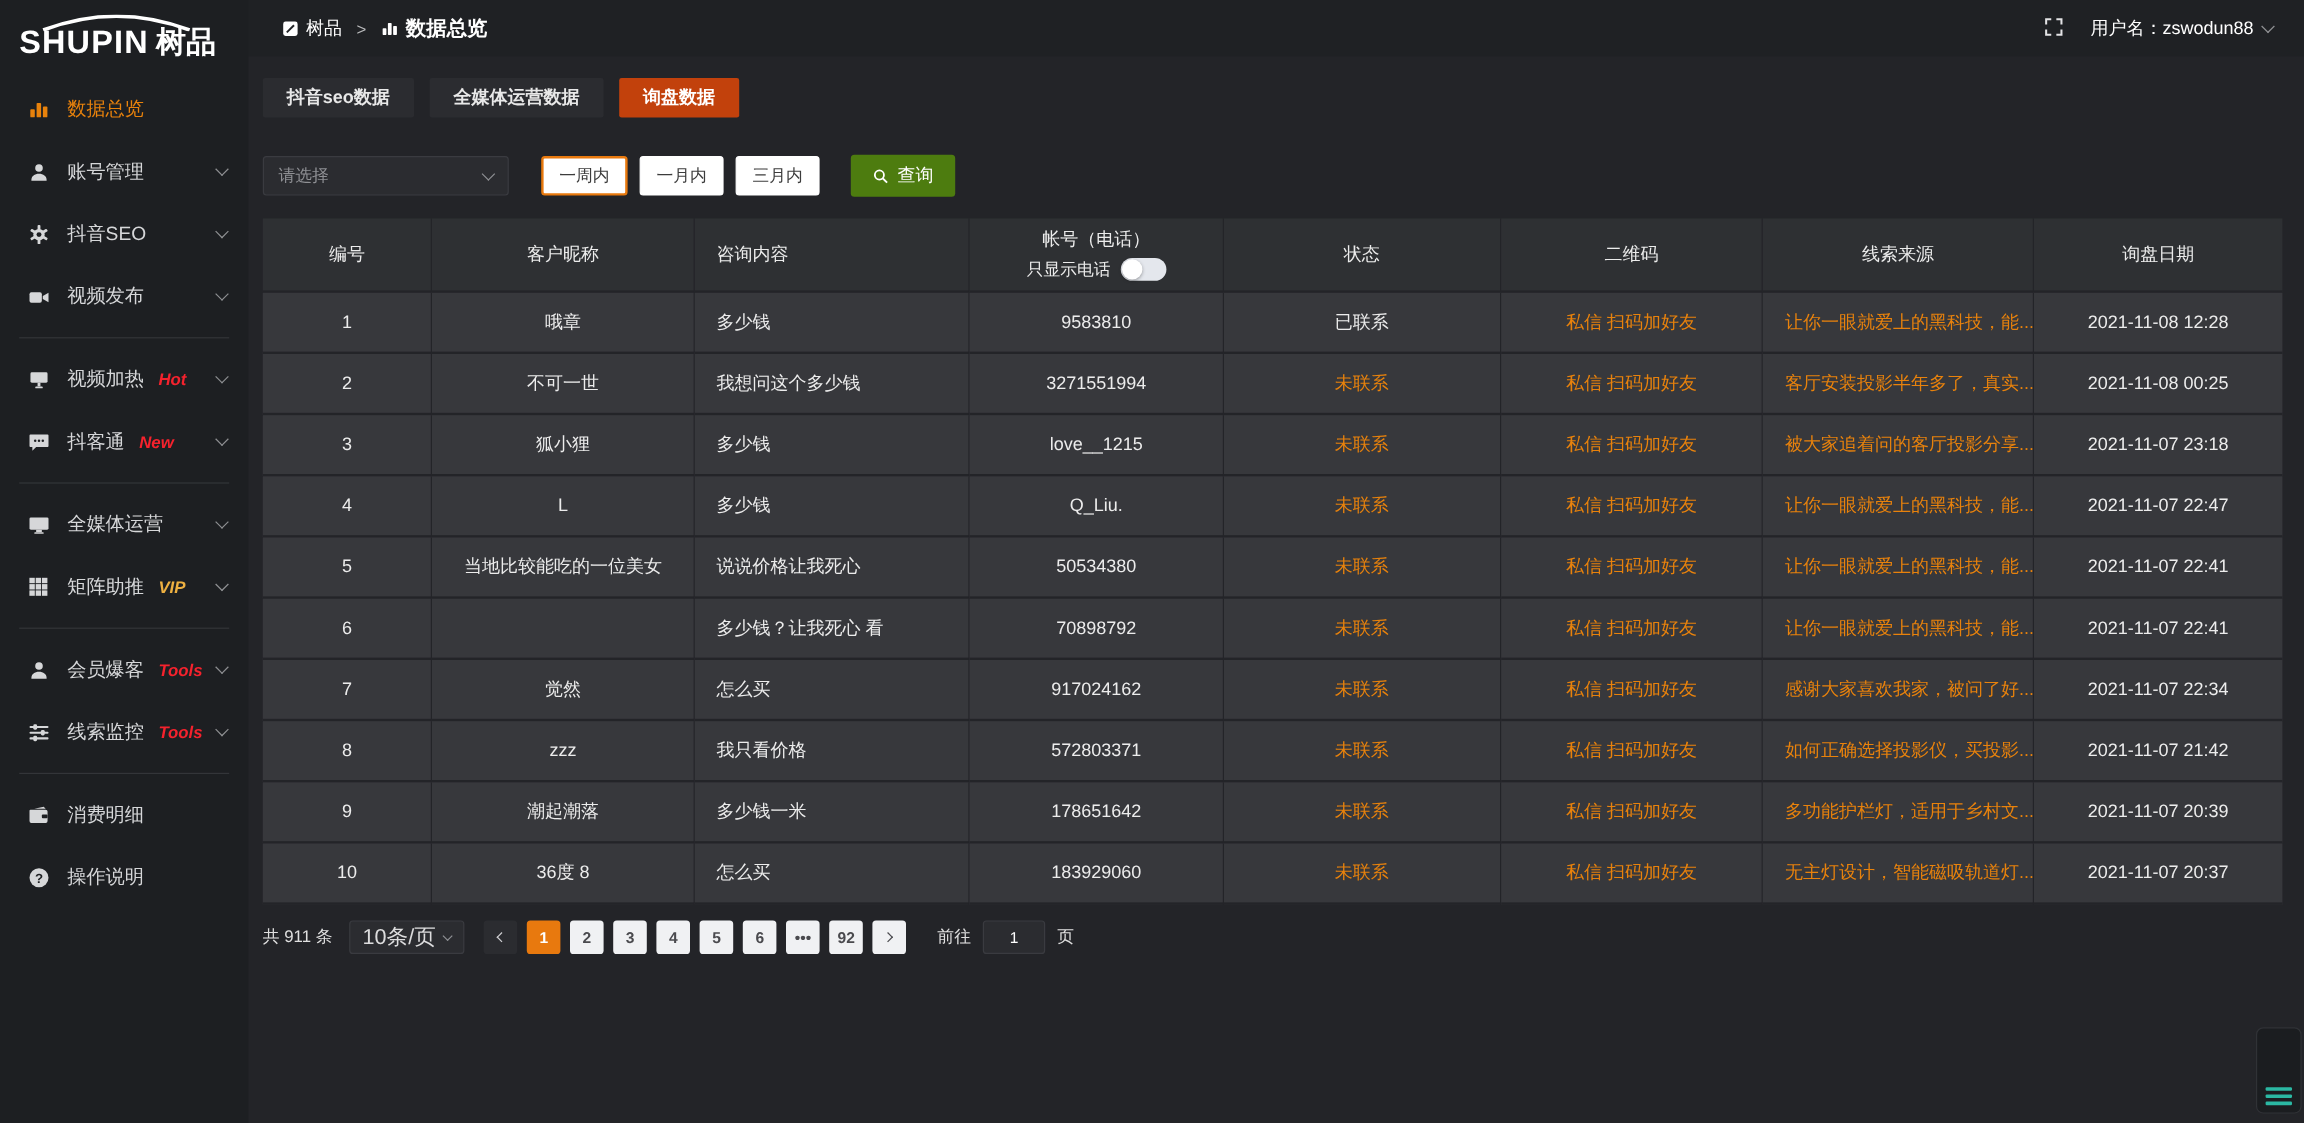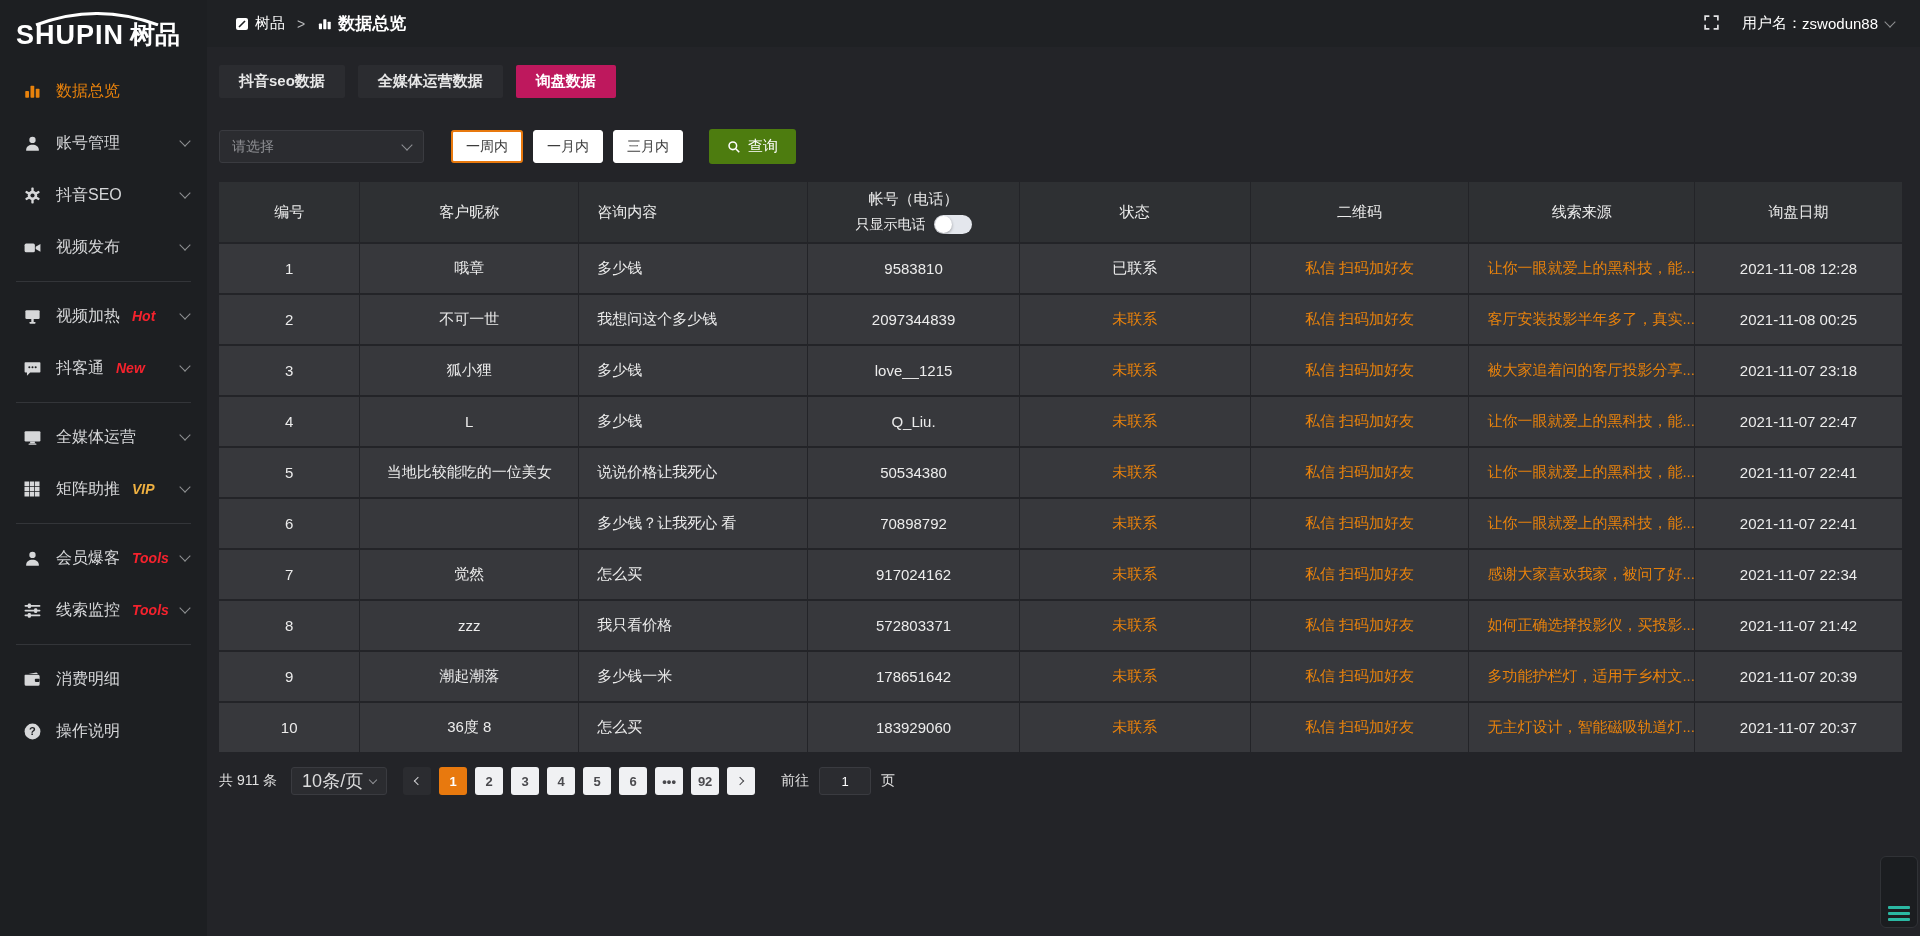--- a/index.html
+++ b/index.html
@@ -34,21 +34,21 @@
   .crumb-cur .b-icon { margin-right:6px; display:inline-flex; }
   .top-right { margin-left:auto; display:flex; gap:22px; }
   .fs-btn { display:inline-flex; cursor:pointer; }
   .user-box { display:flex; align-items:center; font-size:15px; color:#fff; cursor:pointer; }
   .user-box .chev { margin-left:8px; margin-top:-3px; }
 
   .content { flex:1; padding:0 18px 0 12px; }
 
   .tabs { margin-top:18px; display:flex; gap:13px; }
   .tab { height:33px; padding:0 20px; background:#2b2c30; color:#e8e8e8; font-size:15px; font-weight:600; border:none; border-radius:2px; display:inline-flex; align-items:center; cursor:pointer; }
-  .tab.active { background:#be185d; color:#fff; }
+  .tab.active { background:#c2410c; color:#fff; }
 
   .filterbar { margin-top:31px; display:flex; align-items:center; }
   .sel { width:205px; height:33px; background:#2b2c30; border:1px solid #3a3b40; border-radius:3px; color:#8f9094; font-size:14px; display:flex; align-items:center; justify-content:space-between; padding:0 12px; cursor:pointer; }
   .sel .chev { border-color:#8f9094; margin-top:-3px; }
   .range-btn { height:33px; padding:0 13px; margin-left:10px; background:#fff; color:#3c3c3c; font-size:14px; border:1px solid #fff; border-radius:3px; cursor:pointer; }
   .range-btn:first-of-type { margin-left:27px; }
   .range-btn.active { border:2px solid #e8790e; }
   .search-btn { height:35px; margin-left:26px; padding:0 18px; background:#4d7c0f; border:none; border-radius:3px; color:#fff; font-size:15px; display:inline-flex; align-items:center; gap:7px; cursor:pointer; }
 
   
@@ -373,21 +373,21 @@
               <td class="">9583810</td>
               <td class="">已联系</td>
               <td class="link">私信 扫码加好友</td>
               <td class="c-left link">让你一眼就爱上的黑科技，能...</td>
               <td class="">2021-11-08 12:28</td>
             </tr>
             <tr>
               <td class="">2</td>
               <td class="">不可一世</td>
               <td class="c-left">我想问这个多少钱</td>
-              <td class="">2097344839</td>
+              <td class="">3271551994</td>
               <td class="orange">未联系</td>
               <td class="link">私信 扫码加好友</td>
               <td class="c-left link">客厅安装投影半年多了，真实...</td>
               <td class="">2021-11-08 00:25</td>
             </tr>
             <tr>
               <td class="">3</td>
               <td class="">狐小狸</td>
               <td class="c-left">多少钱</td>
               <td class="">love__1215</td>

